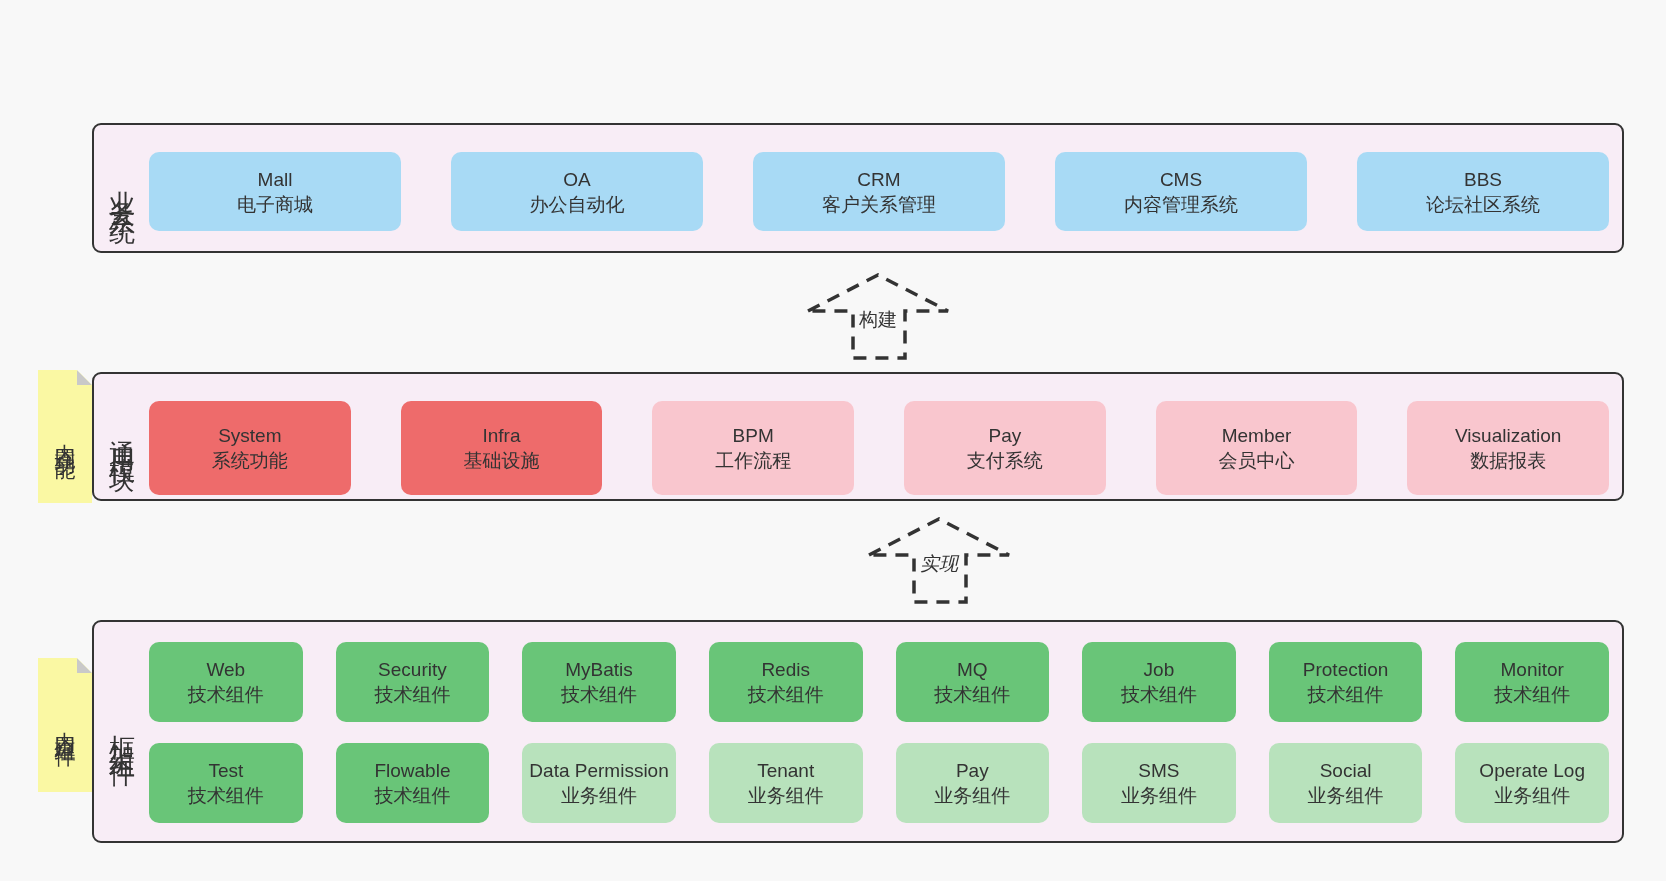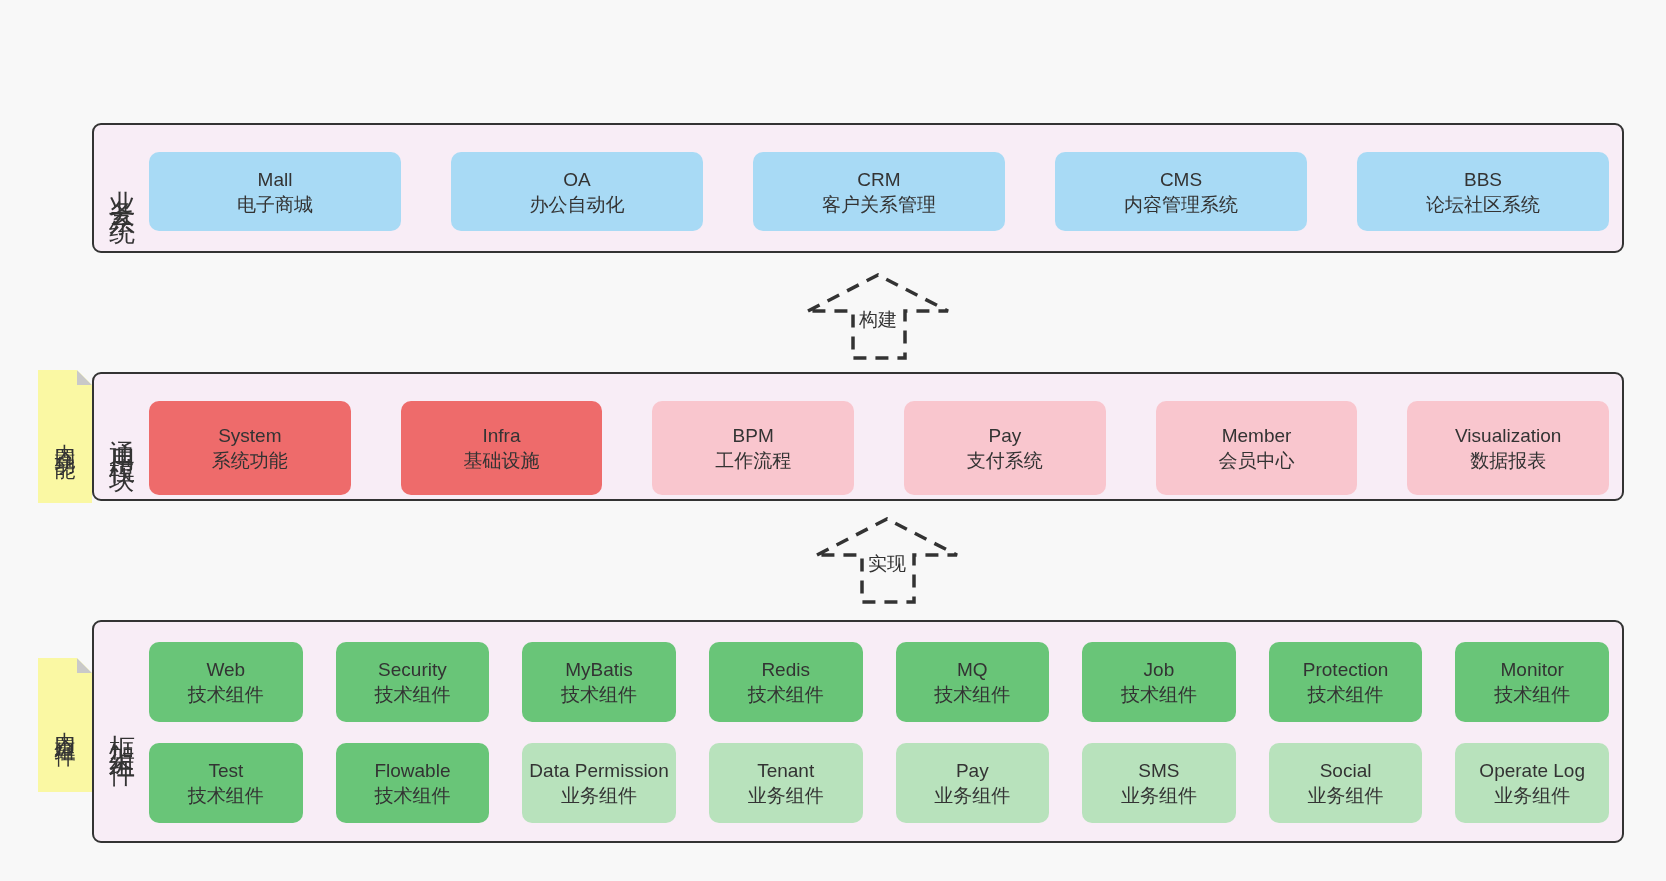--- a/index.html
+++ b/index.html
@@ -43,21 +43,21 @@
   .sticky::after{content:"";position:absolute;top:0;right:0;width:15px;height:15px;
           background:var(--fold_gray,#c9c9c9);clip-path:polygon(0 0,100% 100%,0 100%);}
   .sticky span{writing-mode:vertical-rl;text-orientation:upright;
           font-size:21px;letter-spacing:5px;color:var(--text,#333);}
   #layer-1 .sticky{left:-56px;top:-4px;height:133px;}
   #layer-2 .sticky{left:-56px;top:36px;height:134px;}
 
   
   .arrow{position:absolute;width:142px;height:88px;}
   #arrow-0{left:807px;top:273px;}
-  #arrow-1{left:816px;top:517px;}
+  #arrow-1{left:868px;top:517px;font-style:italic;}
   .arrow svg{position:absolute;inset:0;}
   .arrow .arrow-label{position:absolute;left:71px;top:47px;transform:translate(-50%,-50%);
           background:var(--page_bg,#f8f8f8);padding:1px 2px;font-size:19px;color:var(--text,#333);white-space:nowrap;}
 </style>
 </head>
 <body style="--page_bg: #f8f8f8; --panel_bg: #f8edf6; --panel_border: #333333; --blue: #a8daf5; --red: #ee6b6b; --pink: #f9c6ce; --green: #69c578; --green_light: #b8e2bc; --sticky_yellow: #faf8a3; --fold_gray: #c9c9c9; --text: #333333;">
 
 <div class="canvas">
 
   <section class="layer" id="layer-0">

